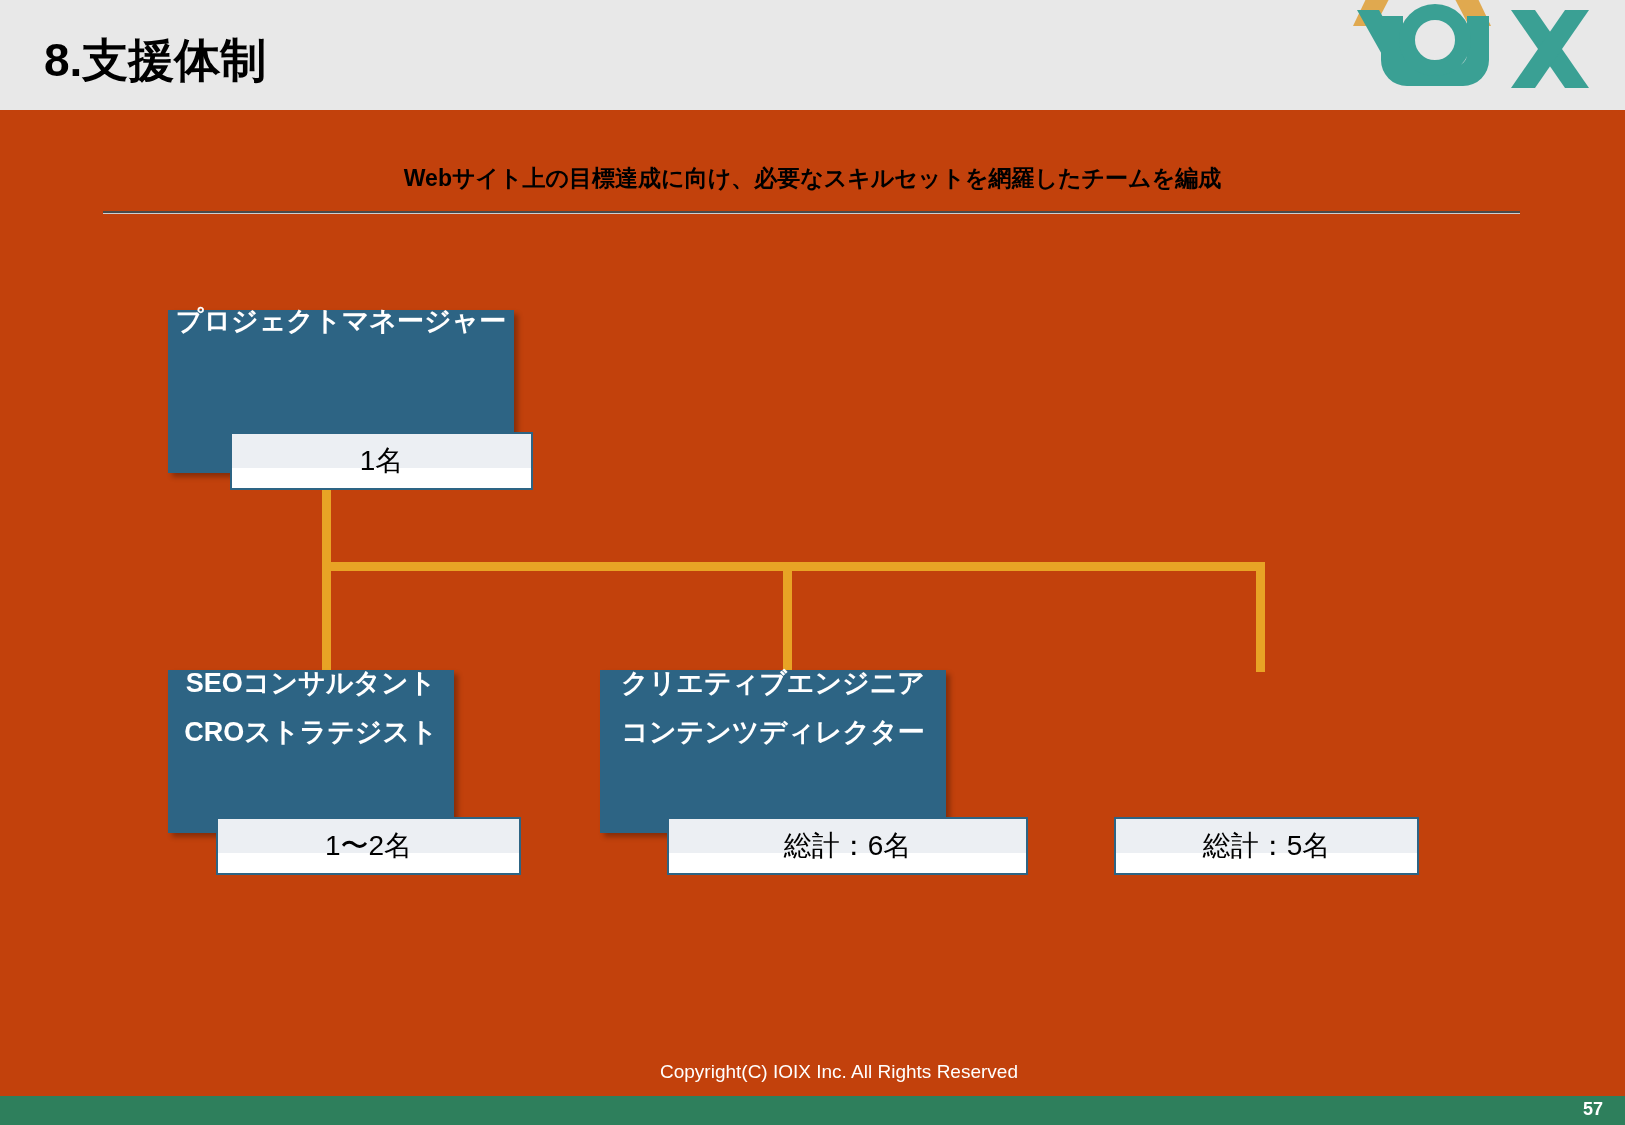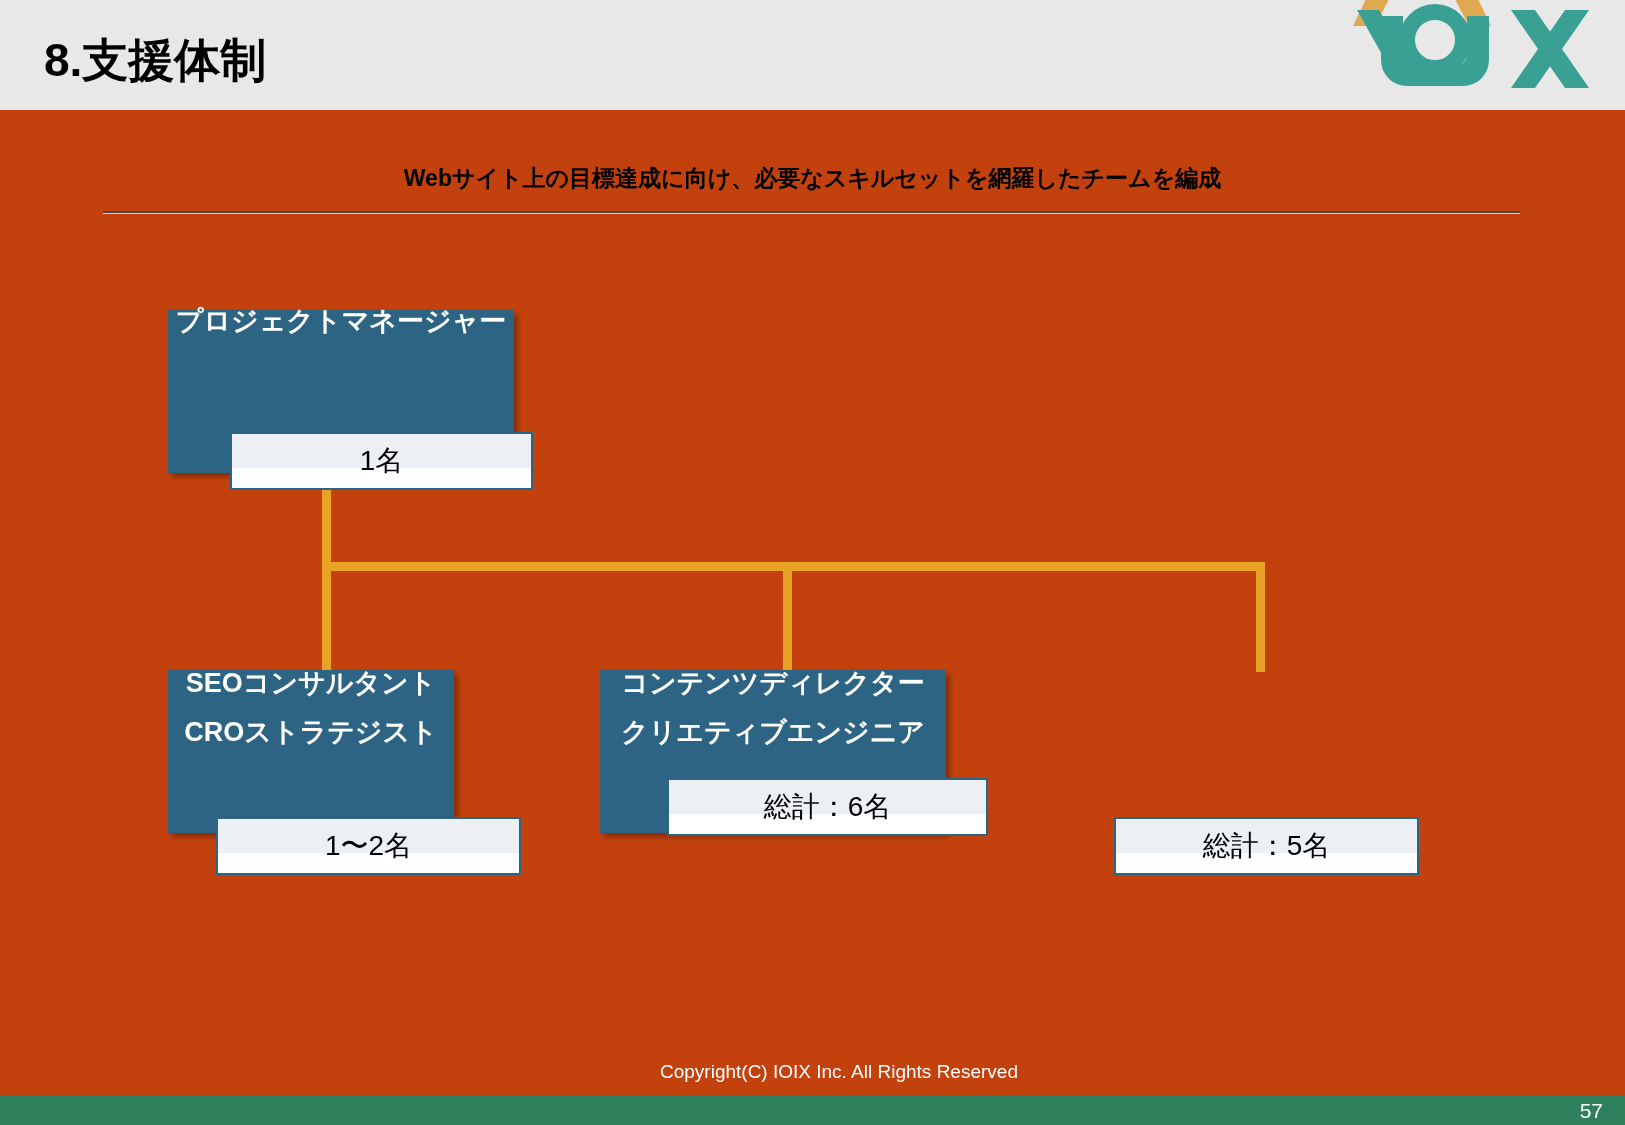--- a/index.html
+++ b/index.html
@@ -118,21 +118,21 @@
     box-sizing: border-box;
     display: flex;
     align-items: center;
     justify-content: center;
     font-size: 28px;
     color: #000000;
     white-space: nowrap;
   }
   .count-pm  { left: 230px;  top: 432px; width: 303px; height: 58px; }
   .count-seo { left: 216px;  top: 817px; width: 305px; height: 58px; }
-  .count-cd  { left: 667px;  top: 778px; width: 321px; height: 58px; }
+  .count-cd  { left: 667px;  top: 817px; width: 361px; height: 58px; }
   .count-ui  { left: 1114px; top: 817px; width: 305px; height: 58px; }
 
   
   .count-box .fill {
     position: absolute;
     left: 0; top: 0; right: 0;
     height: 34px;
     background: #eceff3;
   }
   .count-box {
@@ -157,22 +157,22 @@
     left: 660px;
     top: 1061px;
     font-size: 19px;
     color: #ffffff;
     white-space: nowrap;
   }
   .footer-page {
     position: absolute;
     right: 22px;
     top: 1099px;
-    font-size: 21px;
-    font-weight: normal;
+    font-size: 18px;
+    font-weight: bold;
     color: #ffffff;
   }
 </style>
 </head>
 <body>
 
 <div id="slide">
 
   <div class="header-band"></div>
   <div class="page-title">8.支援体制</div>
@@ -212,22 +212,22 @@
   <div class="role-box box-seo">
     <div class="role-line">SEOコンサルタント</div>
     <div class="role-line">CROストラテジスト</div>
   </div>
   <div class="count-box count-seo">
     <div class="fill"></div>
     <span class="txt">1〜2名</span>
   </div>
 
   <div class="role-box box-cd">
+    <div class="role-line">クリエティブエンジニア</div>
     <div class="role-line">コンテンツディレクター</div>
-    <div class="role-line">クリエティブエンジニア</div>
   </div>
   <div class="count-box count-cd">
     <div class="fill"></div>
     <span class="txt">総計：6名</span>
   </div>
 
   <div class="count-box count-ui">
     <div class="fill"></div>
     <span class="txt">総計：5名</span>
   </div>

